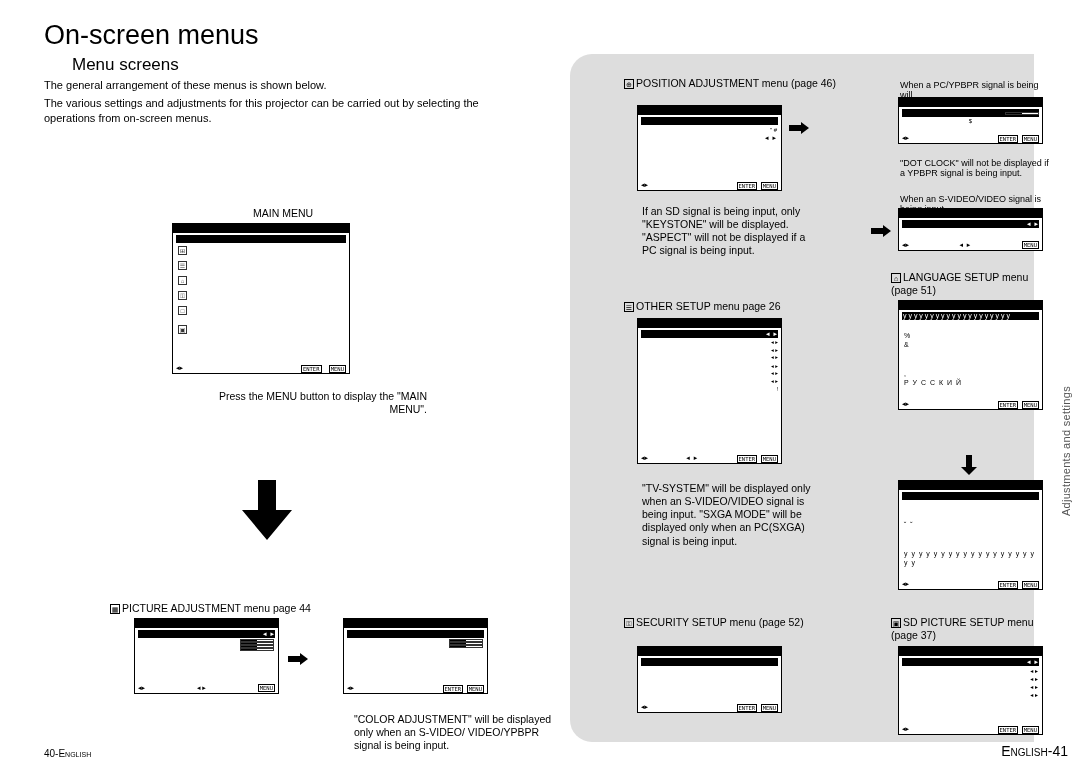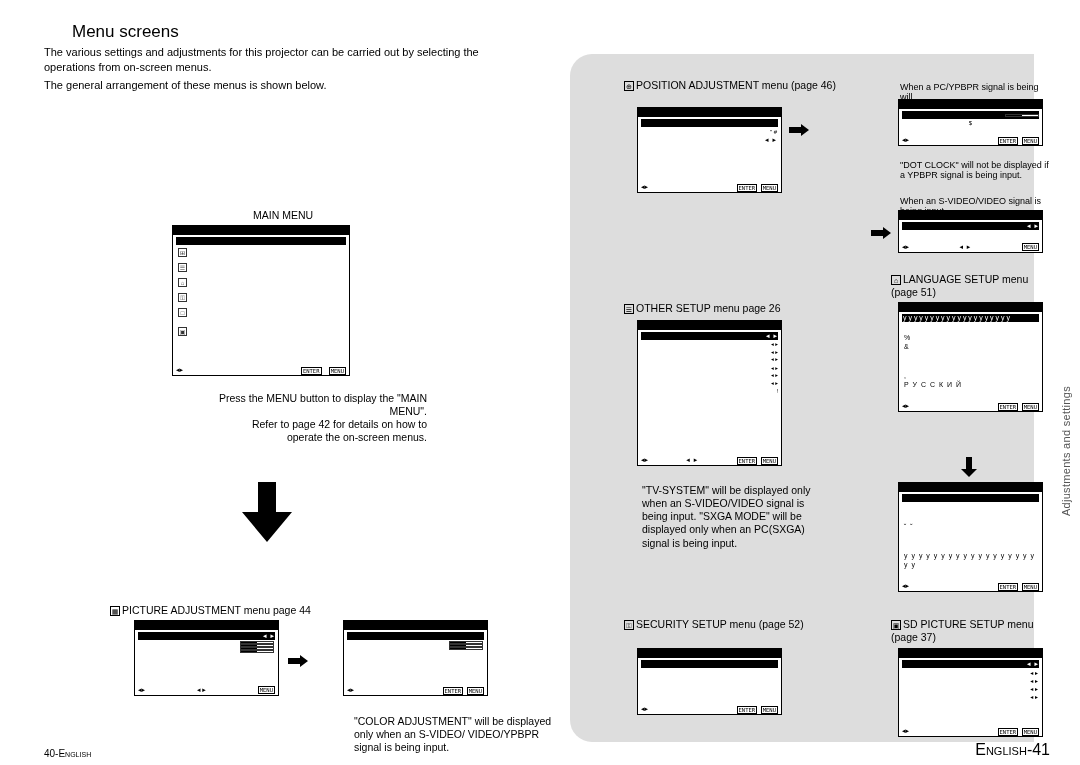--- a/index.html
+++ b/index.html
@@ -16,21 +16,21 @@
 .scr-body { padding: 2px 3px; font-size: 7px; line-height: 1.0;}
 .scr-body.list { min-height: 85px; }
 .scr-sel { background: #000; color:#fff; height:8px; margin-bottom:1px; font-size:7px; line-height:8px; padding-left:1px;}
 .scr-footer { padding: 1px 3px; font-size: 6.5px; border-top: 0 solid #000; display:flex; justify-content:space-between; align-items:center;}
 .triforce { font-size: 7px;}
 .boxed { border: 1px solid #000; padding: 0 1px; font-size: 5.5px; font-family:monospace;}
 .label { font-size: 10.5px; line-height: 1.25;}
 .note { font-size: 10.5px; line-height: 1.25; }
 .tiny { font-size: 9px; line-height: 1.15;}
 .footer-l { position:absolute; bottom: 6px; left: 44px; font-size: 10px;}
-.footer-r { position:absolute; bottom: 6px; right: 30px; font-size: 16px;}
+.footer-r { position:absolute; bottom: 6px; right: 12px; font-size: 14px;}
 .sc { font-variant: small-caps;}
 
 
 .b-main-label { position:absolute; left: 175px; top: 187px; padding-left: 34px; }
 .b-main { position:absolute; left: 128px; top: 203px; width: 178px; }
 .b-main .scr-body.list { min-height:130px; }
 .b-main-note { position:absolute; left: 173px; top: 370px; max-width: 210px; text-align: right;}
 .arrow-down { position:absolute; left: 198px; top: 460px; }
 .arrow-down svg { width: 50px; height: 60px; fill:#000;}
 
@@ -88,23 +88,24 @@
 .other-mid .row{ display:flex; justify-content:space-between; font-size:5.5px; line-height:7px;}
 .ctr { text-align:center; font-size:6px;}
 </style>
 </head>
 <body>
 <div class="page">
 <div class="bg-grey"></div>
 <div class="side-tab">Adjustments and settings</div>
 <div class="content">
 
+<h1>On-screen menus</h1>
 <h2>Menu screens</h2>
+<p class="intro">The general arrangement of these menus is shown below.</p>
 <p class="intro">The various settings and adjustments for this projector can be carried out by selecting the operations from on-screen menus.</p>
-<p class="intro">The general arrangement of these menus is shown below.</p>
 
 <div class="b-main-label label">MAIN MENU</div>
 <div class="b-main screen">
   <div class="scr-title"></div>
   <div class="scr-body list">
     <div class="scr-sel"> </div>
     <div class="row-icons">
       <span>⊞</span>
       <span>☰</span>
       <span>⌂</span>
@@ -114,21 +115,20 @@
     </div>
   </div>
   <div class="scr-footer">
     <span class="triforce">◂▸</span>
     <span></span>
     <span><span class="boxed">ENTER</span>&nbsp;&nbsp;&nbsp;&nbsp;<span class="boxed">MENU</span></span>
   </div>
 </div>
 <div class="b-main-note note">
   <span>Press the MENU button to display the "MAIN MENU".</span><br>
-  <span>Refer to page 42 for details on how to operate the on-screen menus.</span>
 </div>
 <div class="arrow-down">
 <svg viewBox="0 0 50 60">
           <polygon points="16,0 34,0 34,30 50,30 25,60 0,30 16,30"></polygon>
         </svg>
 </div>
 
 <div class="b-pic-label label"><span class="micon">▦</span><span>PICTURE ADJUSTMENT menu  page 44</span></div>
 <div class="b-pic1 screen">
   <div class="scr-title"></div>
@@ -235,20 +235,21 @@
               <span class="arrlr">◂ ▸</span>
             </div>
     </div>
   </div>
   <div class="scr-footer">
           <span class="triforce">◂▸</span>
           <span></span>
           <span><span class="boxed">ENTER</span>&nbsp;&nbsp;<span class="boxed">MENU</span></span>
         </div>
 </div>
+<div class="b-pos-note note">If an SD signal is being input, only "KEYSTONE" will be displayed. "ASPECT" will not be displayed if a PC signal is being input.</div>
 <div class="arr-pos"><svg class="arr-svg" viewBox="0 0 20 12">
           <polygon points="0,3 12,3 12,0 20,6 12,12 12,9 0,9"></polygon>
         </svg></div>
 <div class="b-pos-r1-cap tiny">When a PC/YPBPR signal is being will</div>
 <div class="b-pos-r1 screen">
   <div class="scr-title"></div>
   <div class="scr-body pos-r-body">
     <div class="scr-sel" style="display:flex;justify-content:space-between;">
             <span></span>
             <span class="slider">

